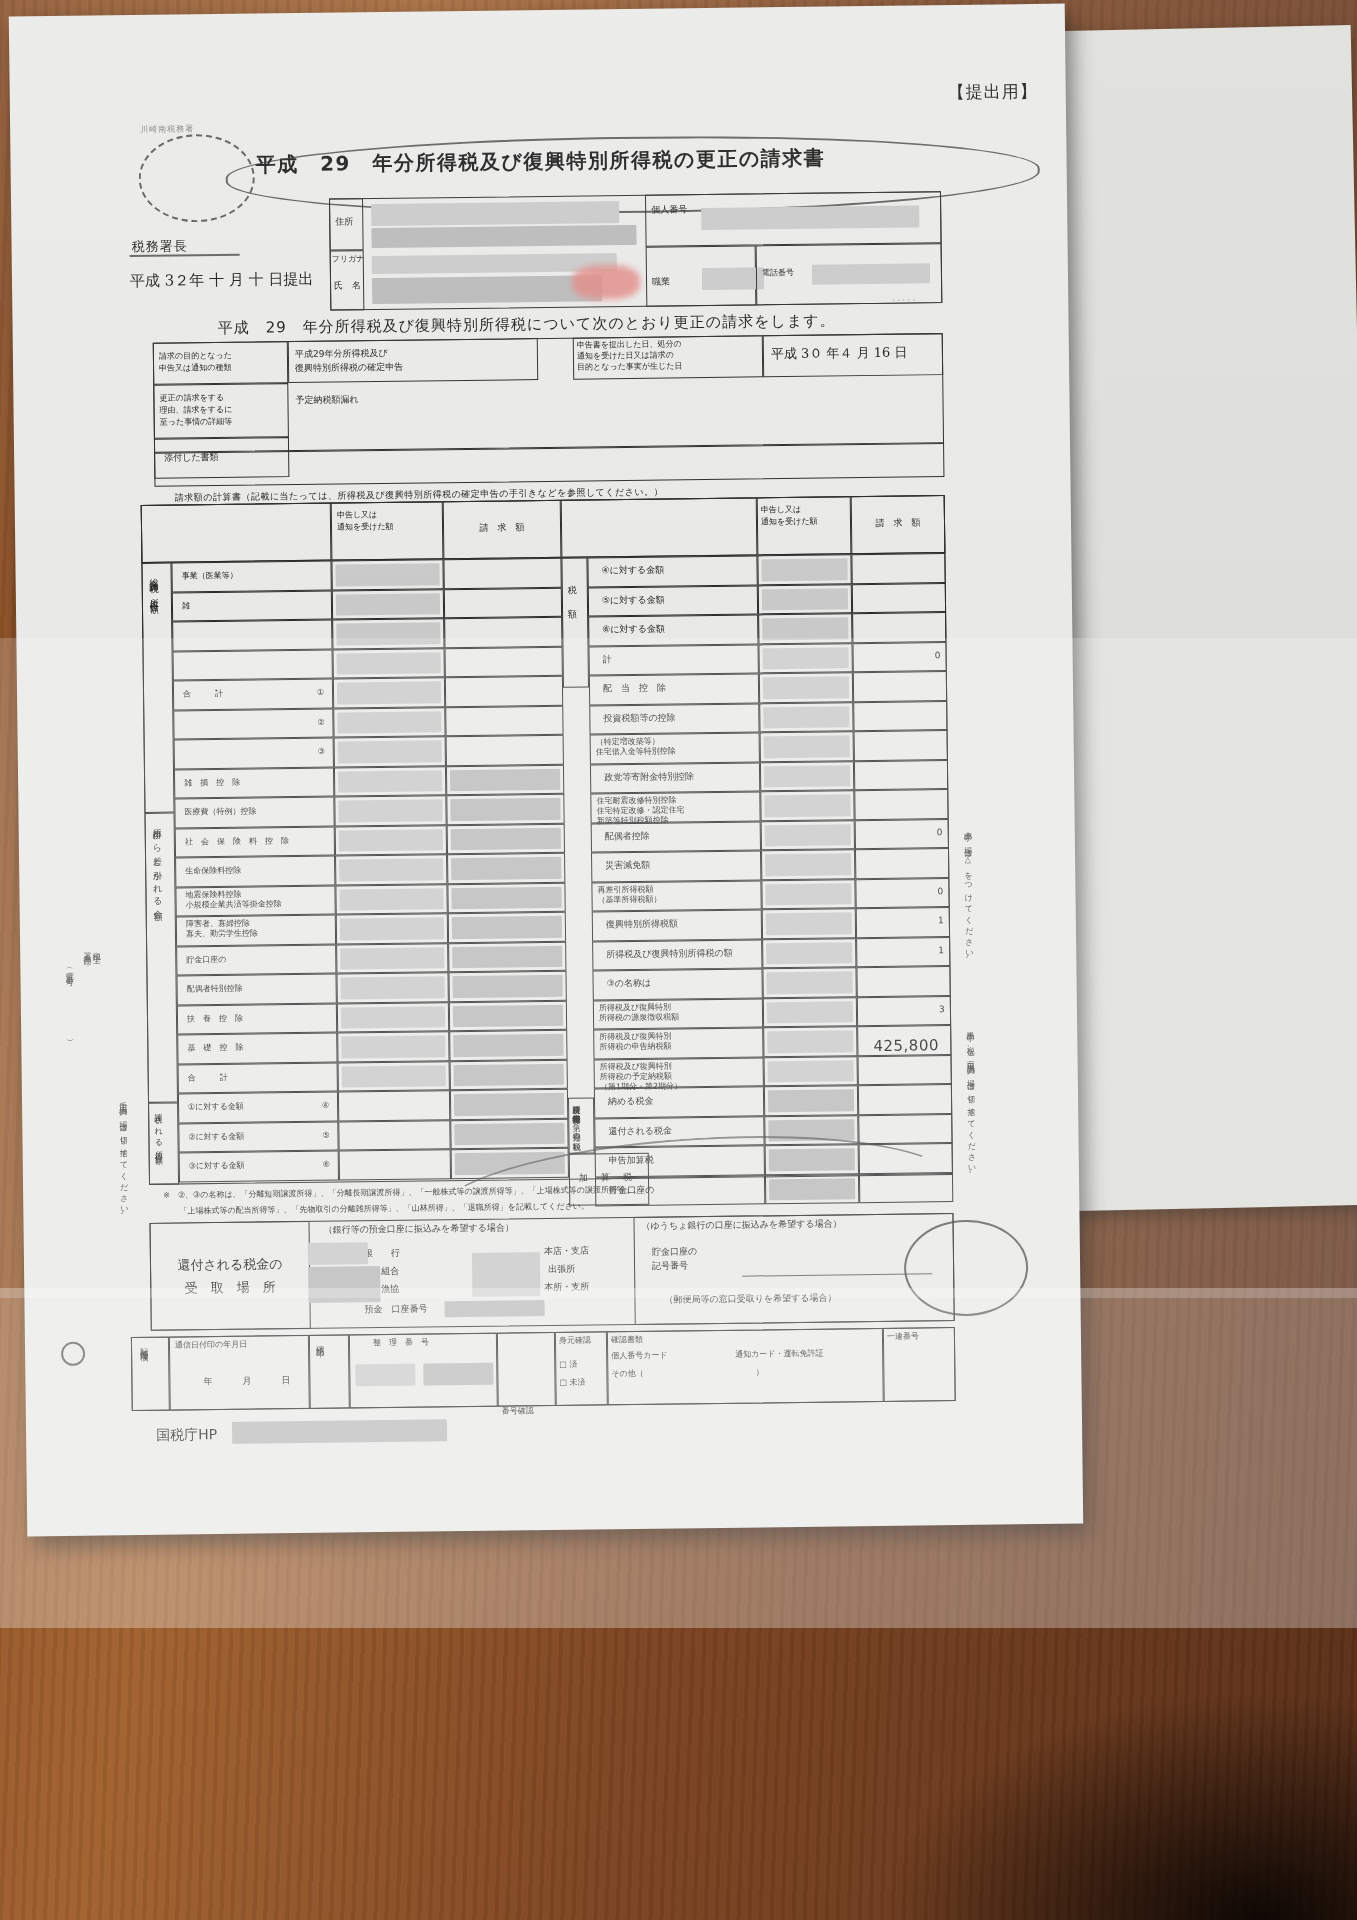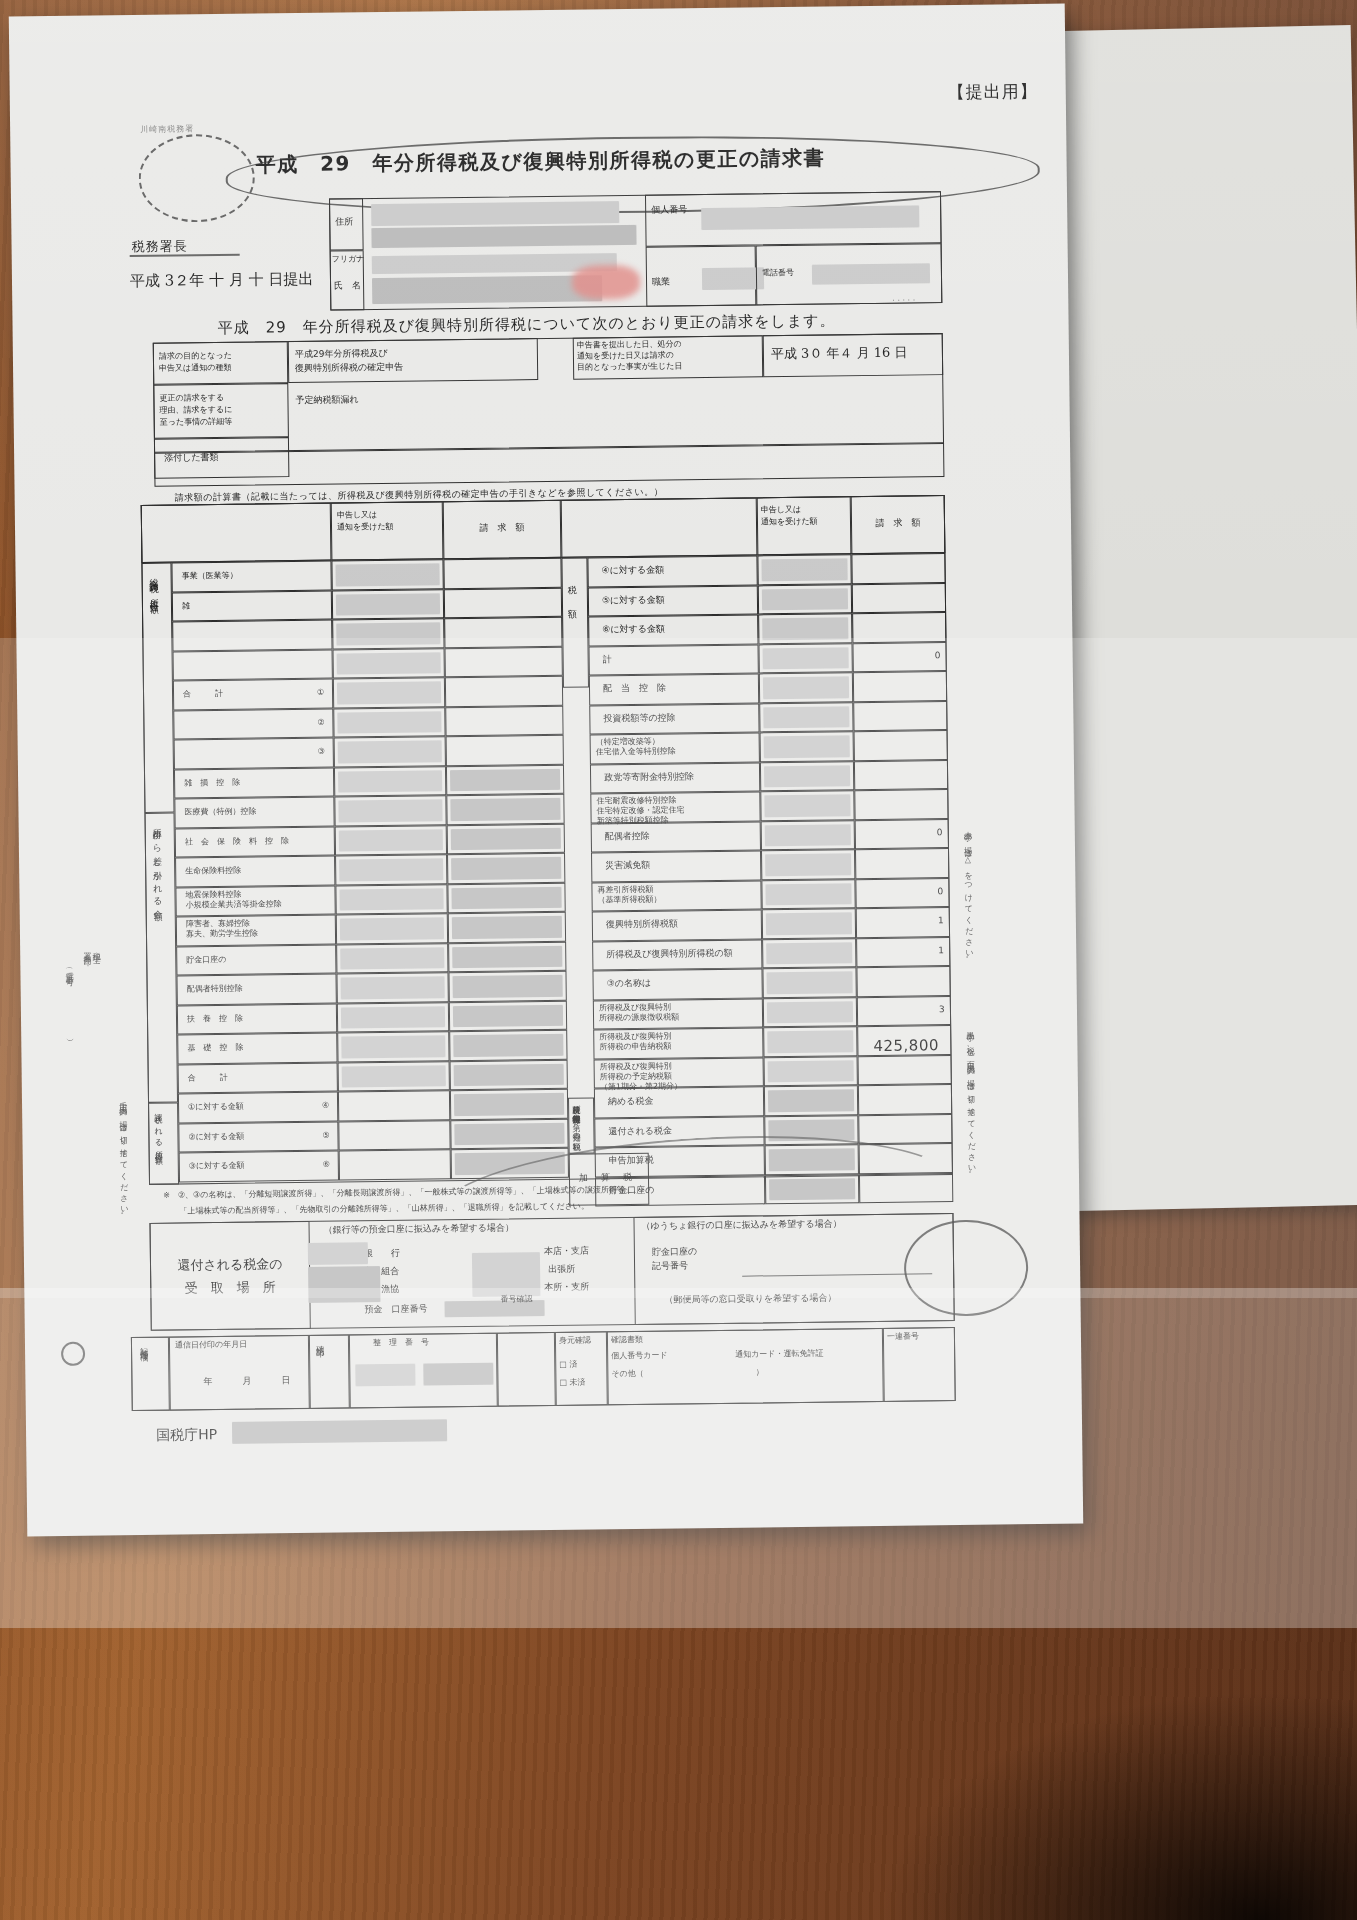--- a/index.html
+++ b/index.html
@@ -478,21 +478,21 @@
     <div class="bx thin" style="left:144px;top:1322px;width:140px;height:74px;"></div>
     <div class="lbl xtiny" style="left:150px;top:1326px;">通信日付印の年月日</div>
     <div class="lbl tiny" style="left:178px;top:1362px;letter-spacing:4px;">年　　月　　日</div>
     <div class="bx thin" style="left:284px;top:1322px;width:40px;height:74px;"></div>
     <div class="lbl vert xtiny" style="left:290px;top:1326px;">確認印</div>
     <div class="bx thin" style="left:324px;top:1322px;width:148px;height:74px;"></div>
     <div class="lbl xtiny" style="left:348px;top:1326px;">整　理　番　号</div>
     <div class="redact" style="left:330px;top:1352px;width:60px;height:22px;"></div>
     <div class="redact d" style="left:398px;top:1352px;width:70px;height:22px;"></div>
     <div class="bx thin" style="left:472px;top:1322px;width:58px;height:74px;"></div>
-    <div class="lbl xtiny" style="left:476px;top:1284px;">番号確認</div>
+    <div class="lbl xtiny" style="left:476px;top:1396px;">番号確認</div>
     <div class="bx thin" style="left:530px;top:1322px;width:52px;height:74px;"></div>
     <div class="lbl xtiny" style="left:534px;top:1326px;">身元確認</div>
     <div class="lbl xtiny" style="left:534px;top:1350px;">□ 済</div>
     <div class="lbl xtiny" style="left:534px;top:1368px;">□ 未済</div>
     <div class="bx thin" style="left:582px;top:1322px;width:276px;height:74px;"></div>
     <div class="lbl xtiny" style="left:586px;top:1326px;">確認書類</div>
     <div class="lbl xtiny" style="left:586px;top:1342px;">個人番号カード</div>
     <div class="lbl xtiny" style="left:710px;top:1342px;">通知カード・運転免許証</div>
     <div class="lbl xtiny" style="left:586px;top:1360px;">その他（　　　　　　　　　　　　　　）</div>
     <div class="bx thin" style="left:858px;top:1322px;width:72px;height:74px;"></div>

